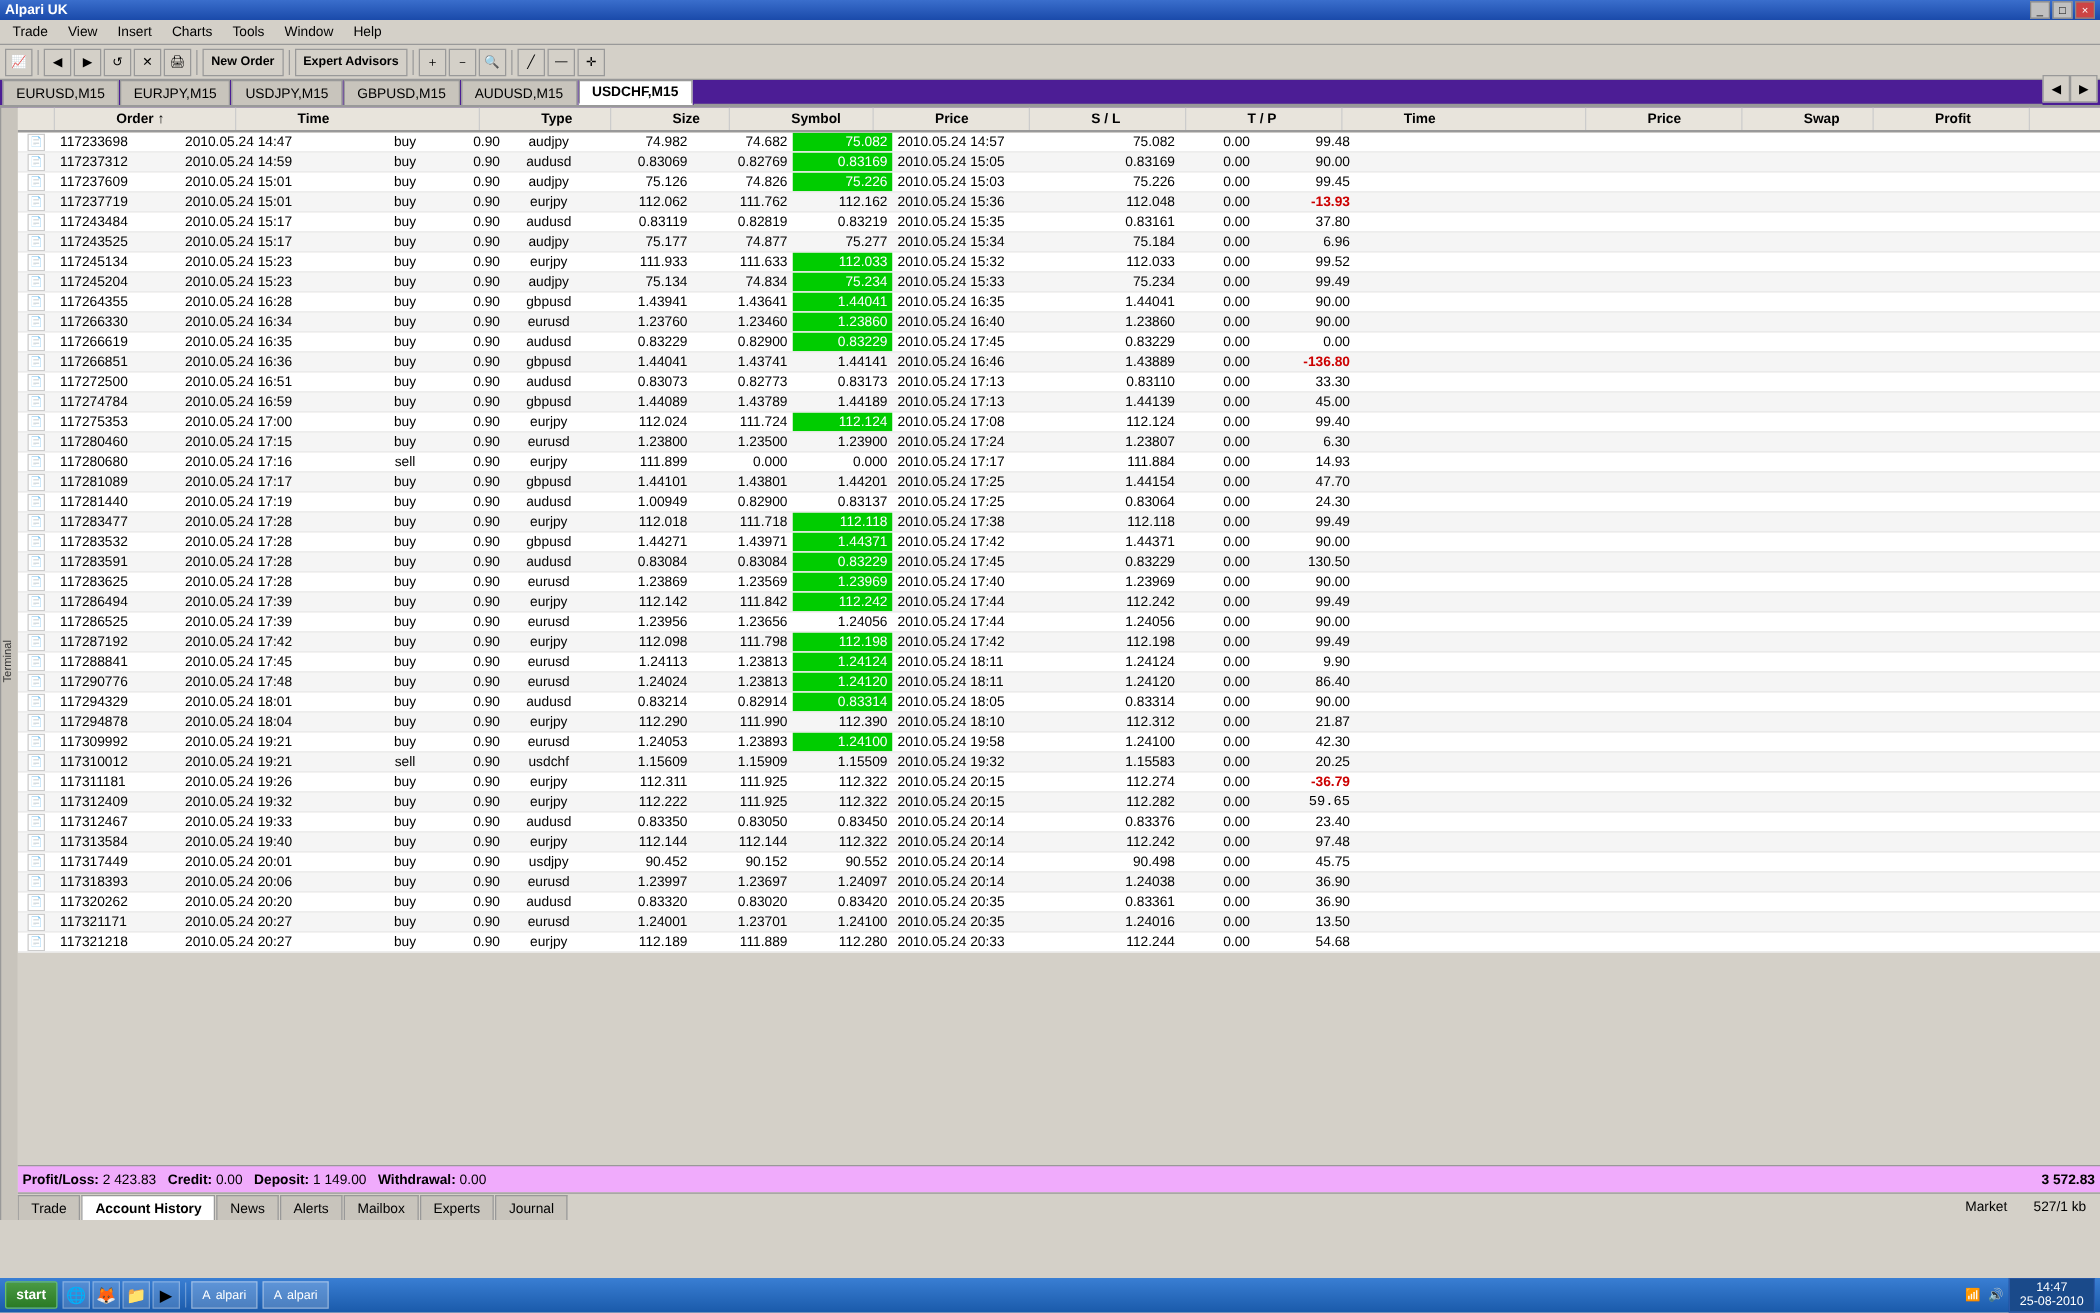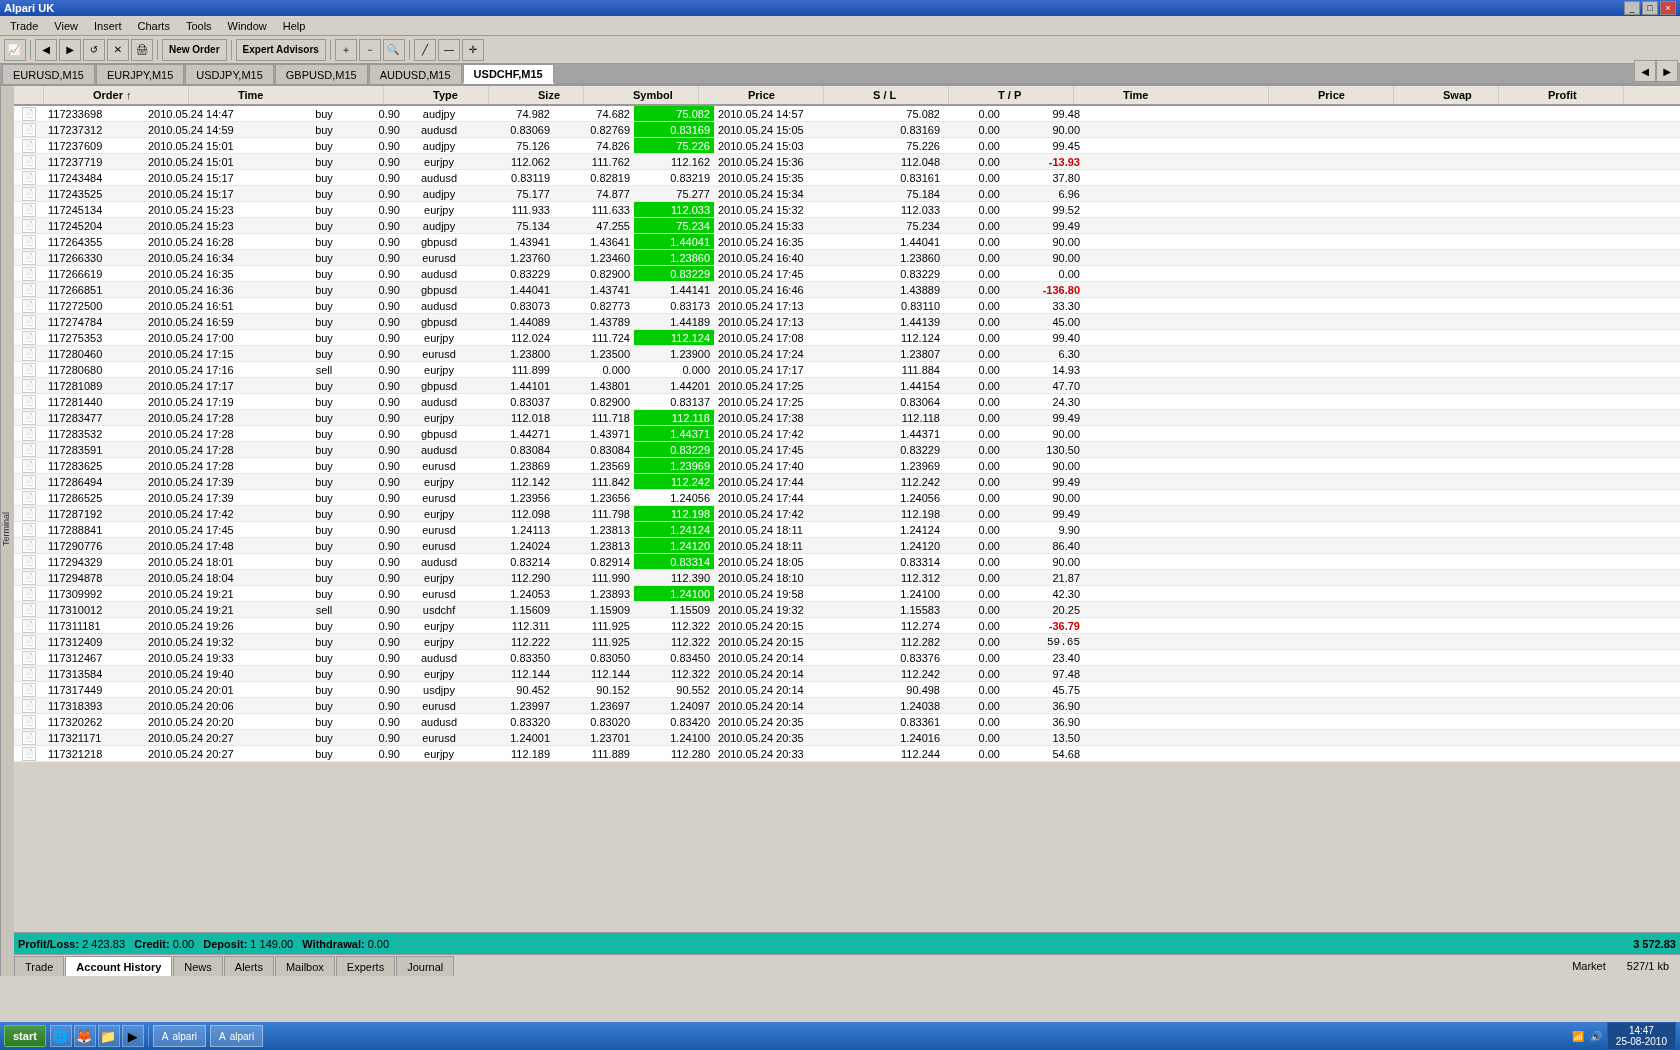--- a/index.html
+++ b/index.html
@@ -15,21 +15,21 @@
     #menubar { background: #d4d0c8; height: 20px; display: flex; align-items: center; padding: 0 2px; border-bottom: 1px solid #999; }
     #menubar .menu-item { padding: 2px 8px; font-size: 11px; cursor: pointer; }
 
     
     #toolbar { background: #d4d0c8; height: 28px; display: flex; align-items: center; padding: 2px 4px; gap: 2px; border-bottom: 1px solid #999; }
     .toolbar-btn { height: 22px; min-width: 22px; background: #d4d0c8; border: 1px solid #999; display: inline-flex; align-items: center; justify-content: center; font-size: 10px; cursor: pointer; padding: 0 3px; }
     .toolbar-sep { width: 1px; height: 20px; background: #999; margin: 0 2px; }
     .toolbar-btn.new-order { padding: 0 6px; font-weight: bold; }
 
     
-    #tabs { background: #a3a3a3; height: 22px; display: flex; align-items: flex-end; padding: 0 2px; border-bottom: 2px solid #999; }
+    #tabs { background: #4c1d95; height: 22px; display: flex; align-items: flex-end; padding: 0 2px; border-bottom: 2px solid #999; }
     .tab { height: 20px; padding: 0 10px; border: 1px solid #999; border-bottom: none; background: #c8c4bc; font-size: 11px; display: flex; align-items: center; cursor: pointer; margin-right: 1px; }
     .tab.active { background: #ffffff; border-bottom: 2px solid white; font-weight: bold; }
 
     
     .table-header { display: grid; grid-template-columns: 30px 100px 150px 60px 50px 70px 80px 80px 80px 150px 80px 60px 80px; background: #e8e4dc; border-bottom: 2px solid #999; height: 20px; align-items: center; font-weight: bold; font-size: 11px; flex-shrink: 0; gap: 45px; }
     .th { padding: 0 4px; border-right: 1px solid #ccc; height: 100%; display: flex; align-items: center; overflow: hidden; white-space: nowrap; }
 
     
     .table-body { overflow-y: auto; overflow-x: hidden; flex: 1; }
     .table-row { display: grid; grid-template-columns: 30px 100px 150px 60px 50px 70px 80px 80px 80px 150px 80px 60px 80px; height: 16px; align-items: center; border-bottom: 1px solid #e8e8e8; }
@@ -51,21 +51,21 @@
     
     .table-body::-webkit-scrollbar { width: 16px; }
     .table-body::-webkit-scrollbar-track { background: #e8e4dc; }
     .table-body::-webkit-scrollbar-thumb { background: #c0bdb5; border: 1px solid #999; }
     
     .row-icon { width: 14px; height: 14px; border: 1px solid #ccc; background: white; display: inline-flex; align-items: center; justify-content: center; font-size: 8px; }
     
     #side-terminal { width: 14px; background: #c8c4bc; border-right: 1px solid #999; display: flex; align-items: flex-start; justify-content: center; padding-top: 4px; writing-mode: vertical-rl; transform: rotate(180deg); font-size: 9px; color: #333; flex-shrink: 0; }
     .table-area { flex: 1; overflow: hidden; display: flex; flex-direction: column; }
 
-    .bottom-status { background: #14b8a6; height: 22px; display: flex; align-items: center; padding: 0 4px; font-size: 11px; border-top: 1px solid #999; justify-content: space-between; }
+    .bottom-status { background: #f0abfc; height: 22px; display: flex; align-items: center; padding: 0 4px; font-size: 11px; border-top: 1px solid #999; justify-content: space-between; }
   </style>
 </head>
 <body>
 
 <div id="titlebar">
   <span class="title">Alpari UK</span>
   <div class="controls">
     <span>_</span>
     <span>□</span>
     <span style="background:#cc4444;color:white;">×</span>
@@ -269,21 +269,21 @@
         <div class="table-row">
     <div class="td center">
             <div class="row-icon">📄</div>
           </div>
     <div class="td">117245204</div>
     <div class="td">2010.05.24 15:23</div>
     <div class="td center">buy</div>
     <div class="td right">0.90</div>
     <div class="td center">audjpy</div>
     <div class="td right">75.134</div>
-    <div class="td right">47.255</div>
+    <div class="td right">74.834</div>
     <div class="td right" style="padding:0;">
             <div class="tp-green">75.234</div>
           </div>
     <div class="td">2010.05.24 15:33</div>
     <div class="td right">75.234</div>
     <div class="td right">0.00</div>
     <div class="td right" style="color:#000;font-weight:normal;">99.49</div>
   </div>
         <div class="table-row">
     <div class="td center">
@@ -465,21 +465,21 @@
   </div>
         <div class="table-row">
     <div class="td center">
             <div class="row-icon">📄</div>
           </div>
     <div class="td">117281440</div>
     <div class="td">2010.05.24 17:19</div>
     <div class="td center">buy</div>
     <div class="td right">0.90</div>
     <div class="td center">audusd</div>
-    <div class="td right">0.83037</div>
+    <div class="td right">1.00949</div>
     <div class="td right">0.82900</div>
     <div class="td right">0.83137</div>
     <div class="td">2010.05.24 17:25</div>
     <div class="td right">0.83064</div>
     <div class="td right">0.00</div>
     <div class="td right" style="color:#000;font-weight:normal;">24.30</div>
   </div>
         <div class="table-row">
     <div class="td center">
             <div class="row-icon">📄</div>

